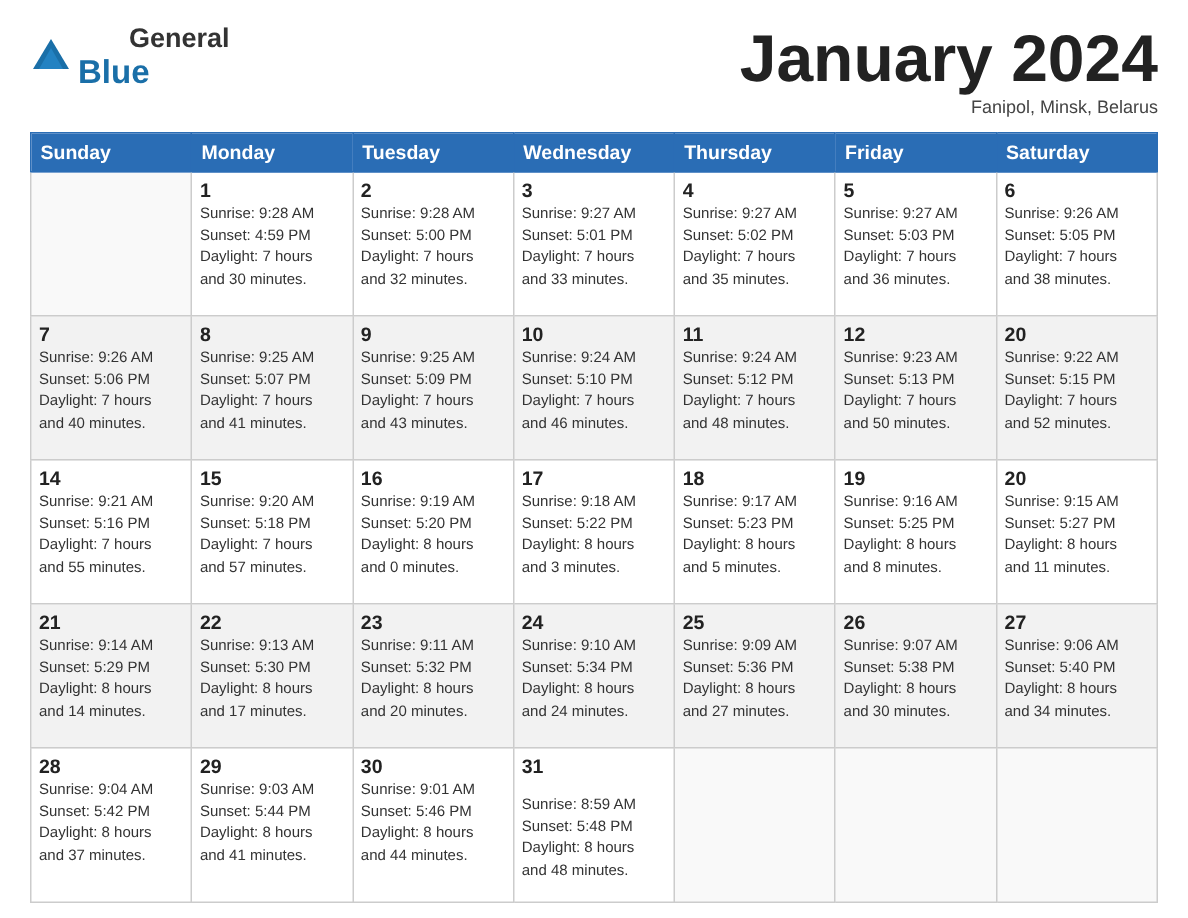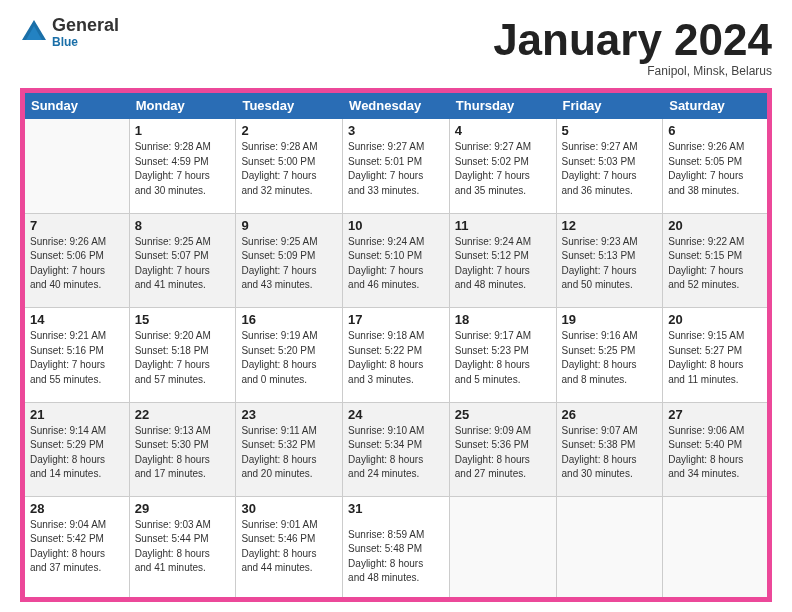--- a/index.html
+++ b/index.html
@@ -30,23 +30,24 @@
     }
     .logo-text {
       display: flex;
       flex-direction: column;
       line-height: 1.1;
     }
     .logo-general {
       font-size: 18px;
       font-weight: bold;
       color: #333;
+      margin-left: 34px;
     }
     .logo-blue {
-      font-size: 12px;
+      font-size: 22px;
       font-weight: bold;
       color: #1a6fa8;
     }
     .logo-icon {
       width: 28px;
       height: 28px;
     }
     .title-block {
       text-align: right;
     }
@@ -55,21 +56,21 @@
       font-weight: bold;
       color: #222;
       line-height: 1.1;
     }
     .cal-subtitle {
       font-size: 12px;
       color: #444;
     }
     .calendar {
       flex: 1;
-      border: 5px solid #ec4899;
+      border: 1px solid #ec4899;
       border-collapse: collapse;
       width: 100%;
       table-layout: fixed;
     }
     .calendar th {
       background: #2a6db5;
       color: #fff;
       font-size: 13px;
       font-weight: bold;
       padding: 5px 6px;

